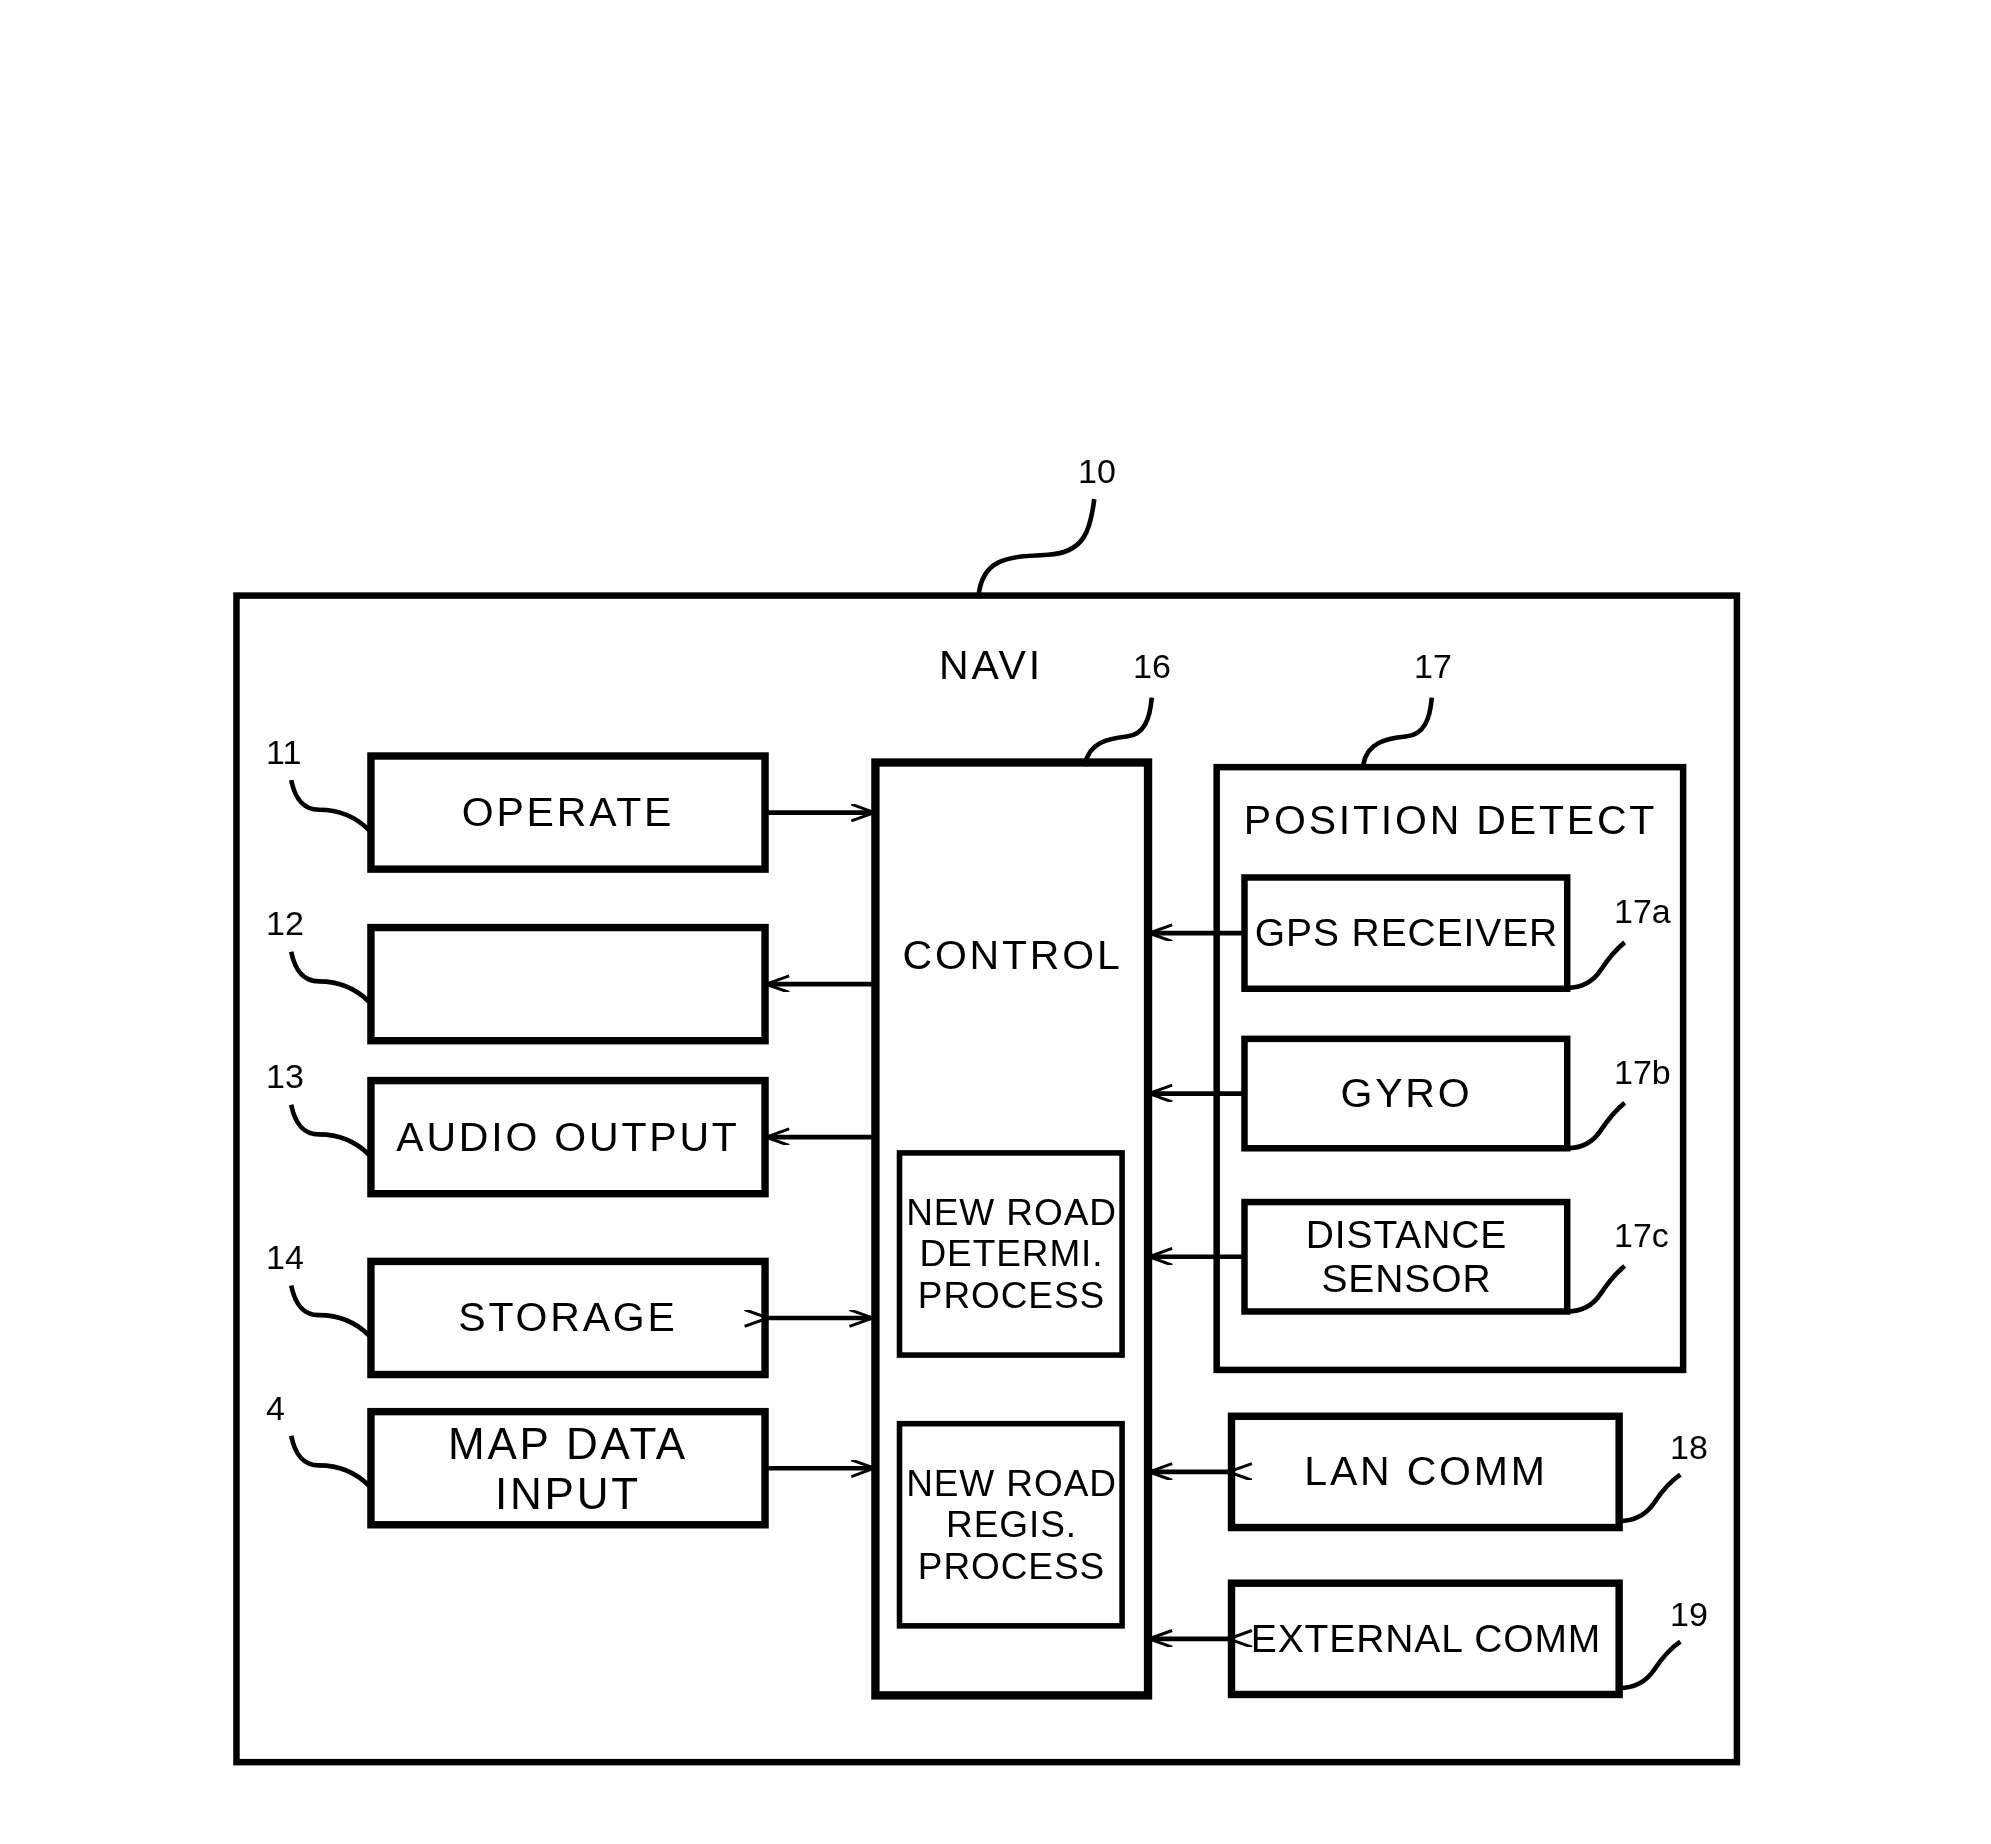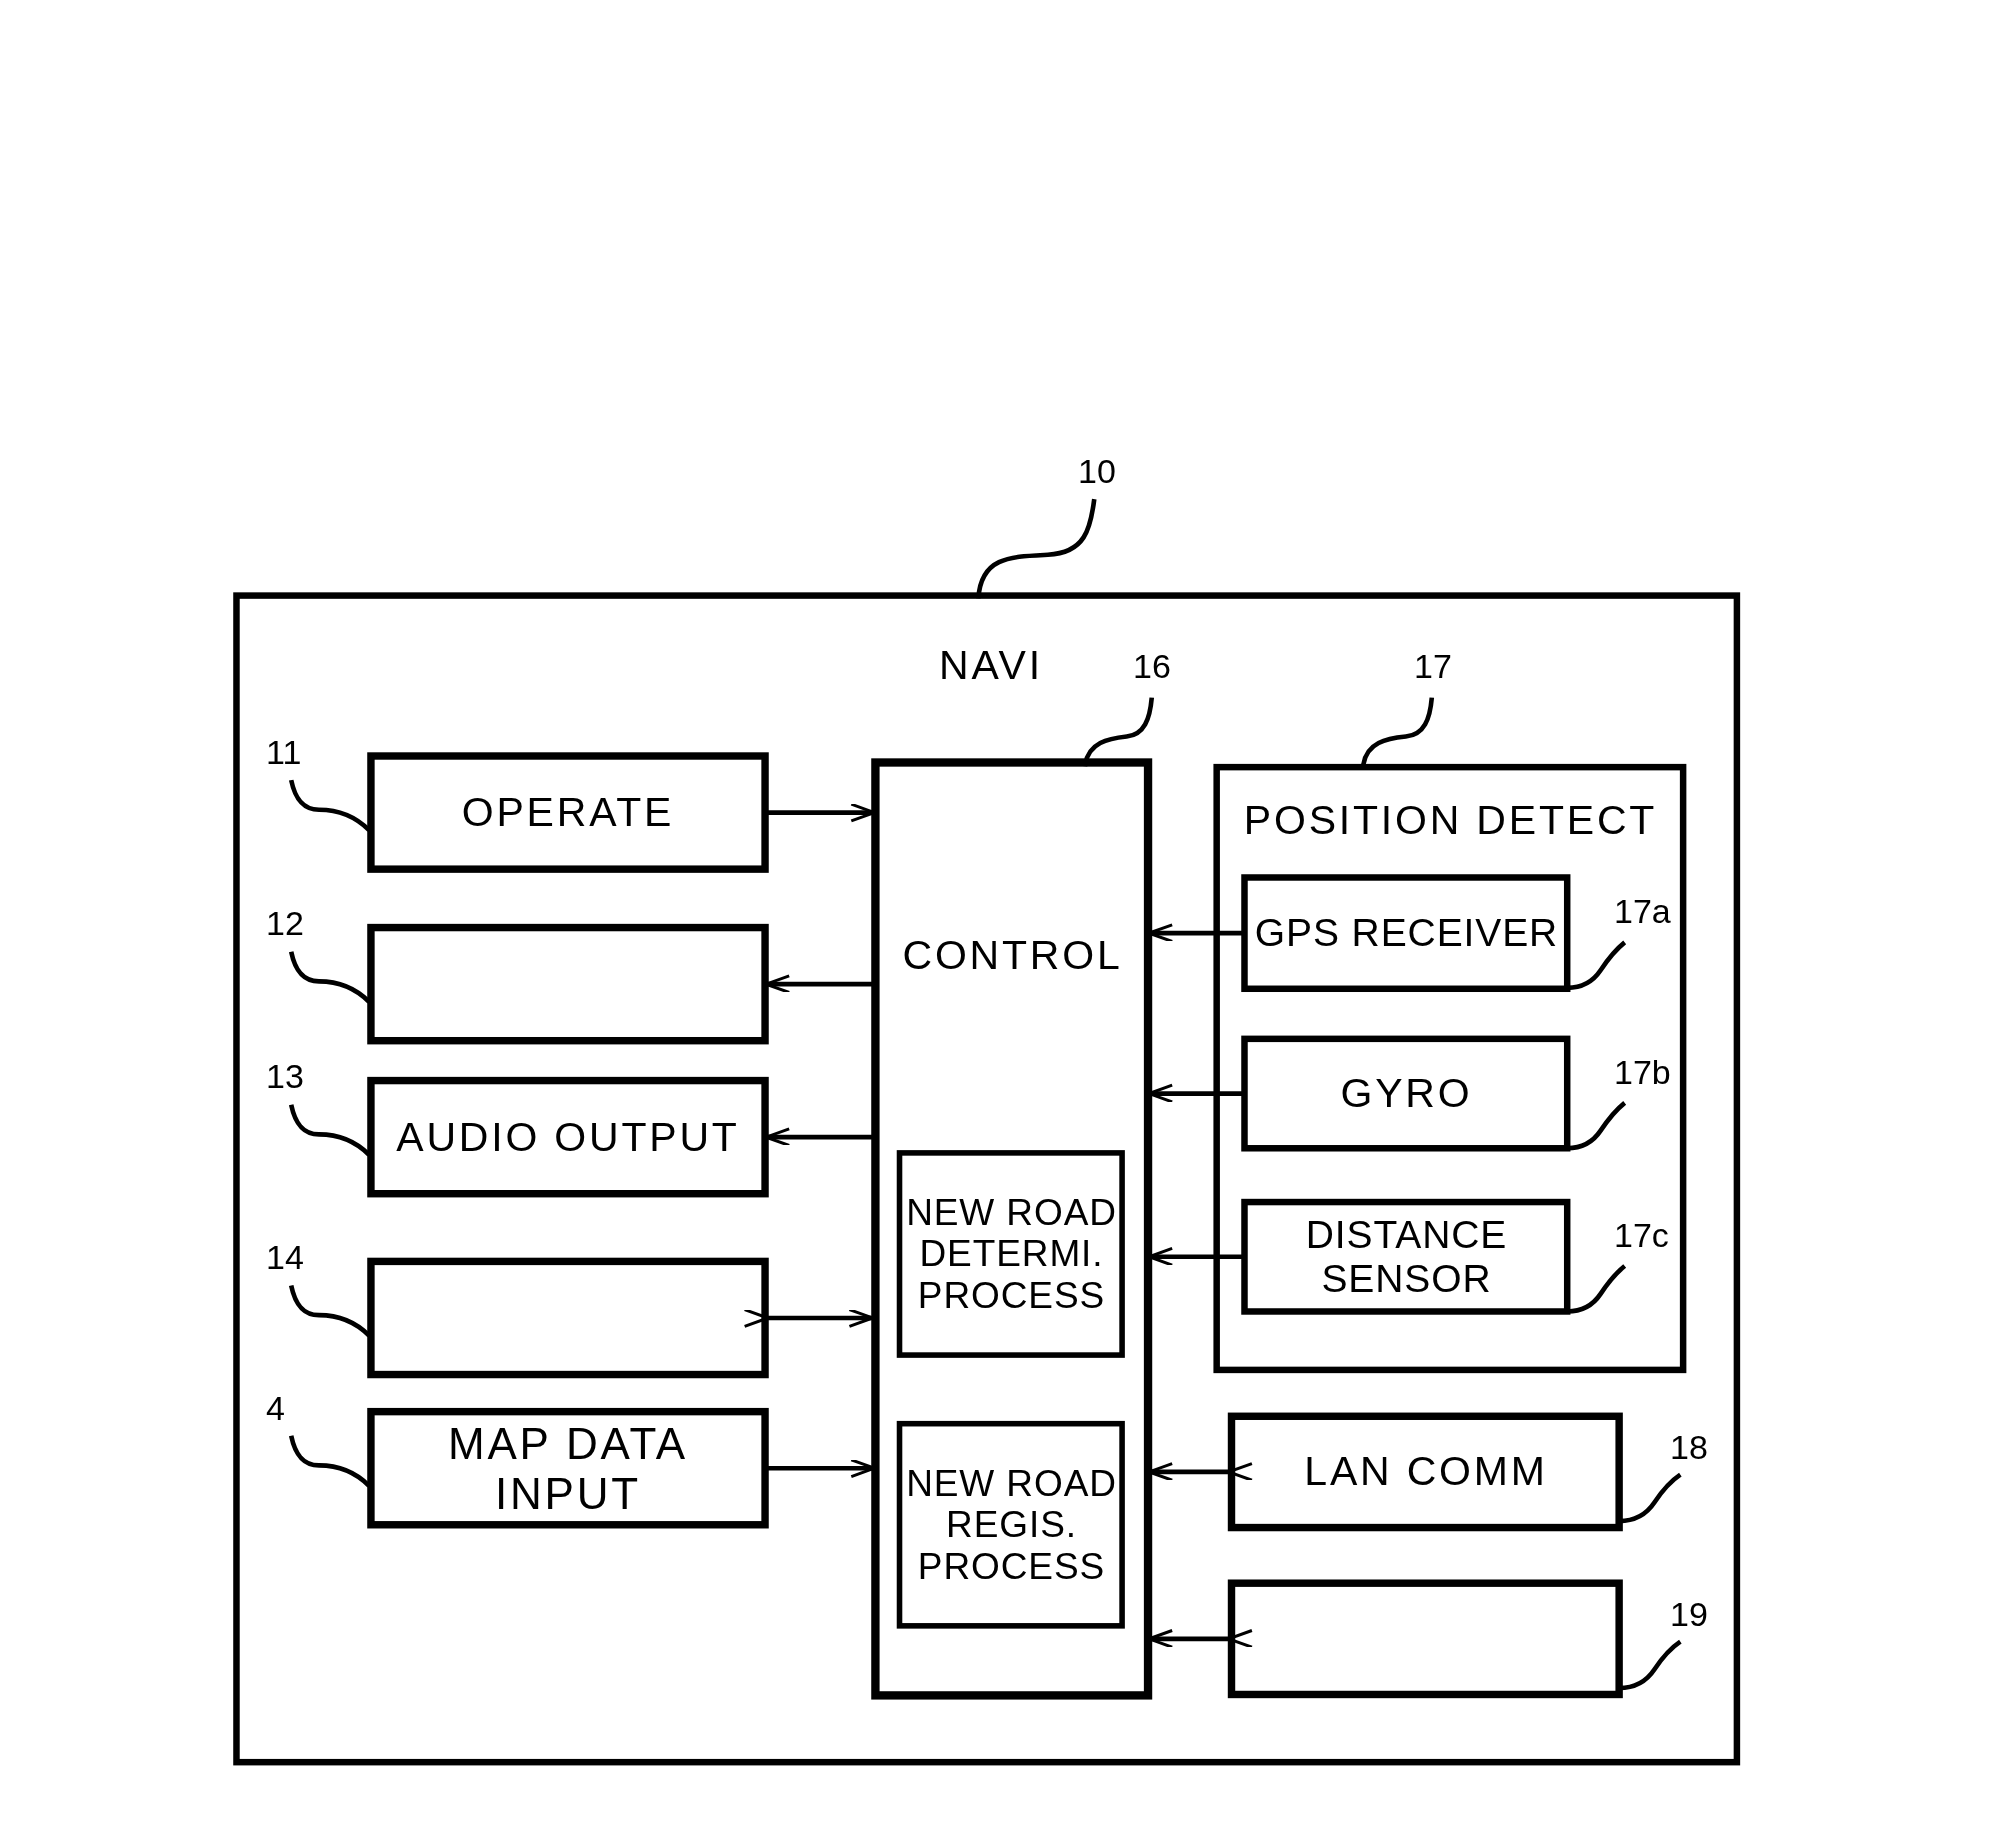--- a/index.html
+++ b/index.html
@@ -77,37 +77,39 @@
       <path d="M1690 1065 C1706 1065, 1718 1058, 1726 1046 C1734 1034, 1742 1024, 1752 1016" stroke-width="5"></path>
       <path d="M1690 1238 C1706 1238, 1718 1231, 1726 1219 C1734 1207, 1742 1197, 1752 1189" stroke-width="5"></path>
       <path d="M1690 1414 C1706 1414, 1718 1407, 1726 1395 C1734 1383, 1742 1373, 1752 1365" stroke-width="5"></path>
       <path d="M1746 1640 C1764 1640, 1776 1632, 1784 1620 C1792 1608, 1800 1598, 1812 1590" stroke-width="5"></path>
       <path d="M1746 1820 C1764 1820, 1776 1812, 1784 1800 C1792 1788, 1800 1778, 1812 1770" stroke-width="5"></path>
     </g>
   </svg>
 
   <div class="boxlbl" style="left:371px;top:756px;width:394px;height:113px;">OPERATE</div>
   <div class="boxlbl" style="left:371px;top:1081px;width:394px;height:113px;">AUDIO OUTPUT</div>
+  <div class="boxlbl" style="left:371px;top:1261px;width:394px;height:113px;">STORAGE</div>
   <div class="boxlbl" style="left:371px;top:1412px;width:394px;height:113px;font-size:44px;">MAP DATA INPUT</div>
 
   <div class="boxlbl" style="left:876px;top:914px;width:273px;height:83px;">CONTROL</div>
   <div class="boxlbl" style="left:900px;top:1153px;width:223px;height:202px;font-size:37px;letter-spacing:0.9px;">NEW ROAD
 DETERMI.
 PROCESS</div>
   <div class="boxlbl" style="left:900px;top:1424px;width:223px;height:202px;font-size:37px;letter-spacing:0.9px;">NEW ROAD
 REGIS.
 PROCESS</div>
 
   <div class="boxlbl" style="left:1217px;top:784px;width:467px;height:74px;">POSITION DETECT</div>
   <div class="boxlbl" style="left:1245px;top:877px;width:323px;height:111px;font-size:39px;letter-spacing:0.9px;">GPS RECEIVER</div>
   <div class="boxlbl" style="left:1245px;top:1039px;width:323px;height:109px;">GYRO</div>
   <div class="boxlbl" style="left:1245px;top:1202px;width:323px;height:109px;font-size:39px;letter-spacing:0.9px;">DISTANCE
 SENSOR</div>
 
   <div class="boxlbl" style="left:1232px;top:1416px;width:388px;height:111px;">LAN COMM</div>
+  <div class="boxlbl" style="left:1232px;top:1583px;width:388px;height:111px;font-size:39px;letter-spacing:0.9px;">EXTERNAL COMM</div>
 
   <div class="seclbl" style="left:939px;top:642px;">NAVI</div>
 
   <div class="refnum" style="left:1078px;top:452px;">10</div>
   <div class="refnum" style="left:266px;top:733px;">11</div>
   <div class="refnum" style="left:266px;top:904px;">12</div>
   <div class="refnum" style="left:266px;top:1057px;">13</div>
   <div class="refnum" style="left:266px;top:1238px;">14</div>
   <div class="refnum" style="left:266px;top:1389px;">4</div>
   <div class="refnum" style="left:1133px;top:647px;">16</div>

